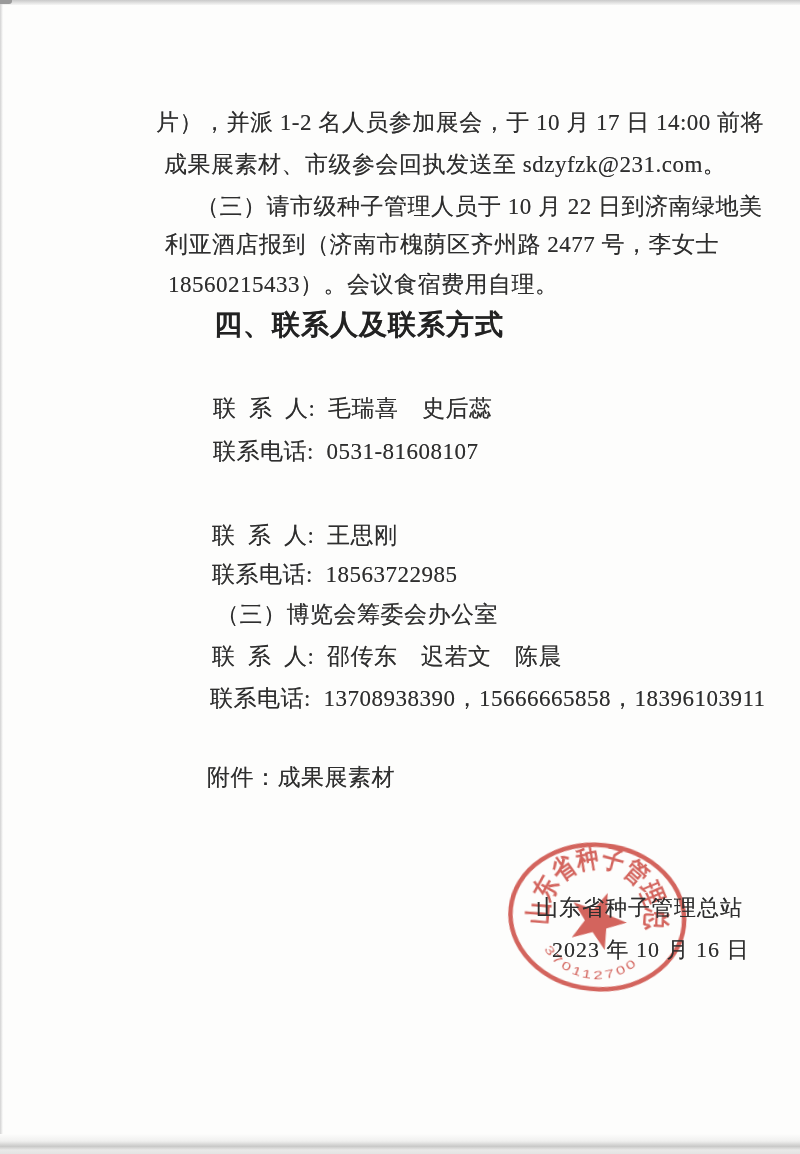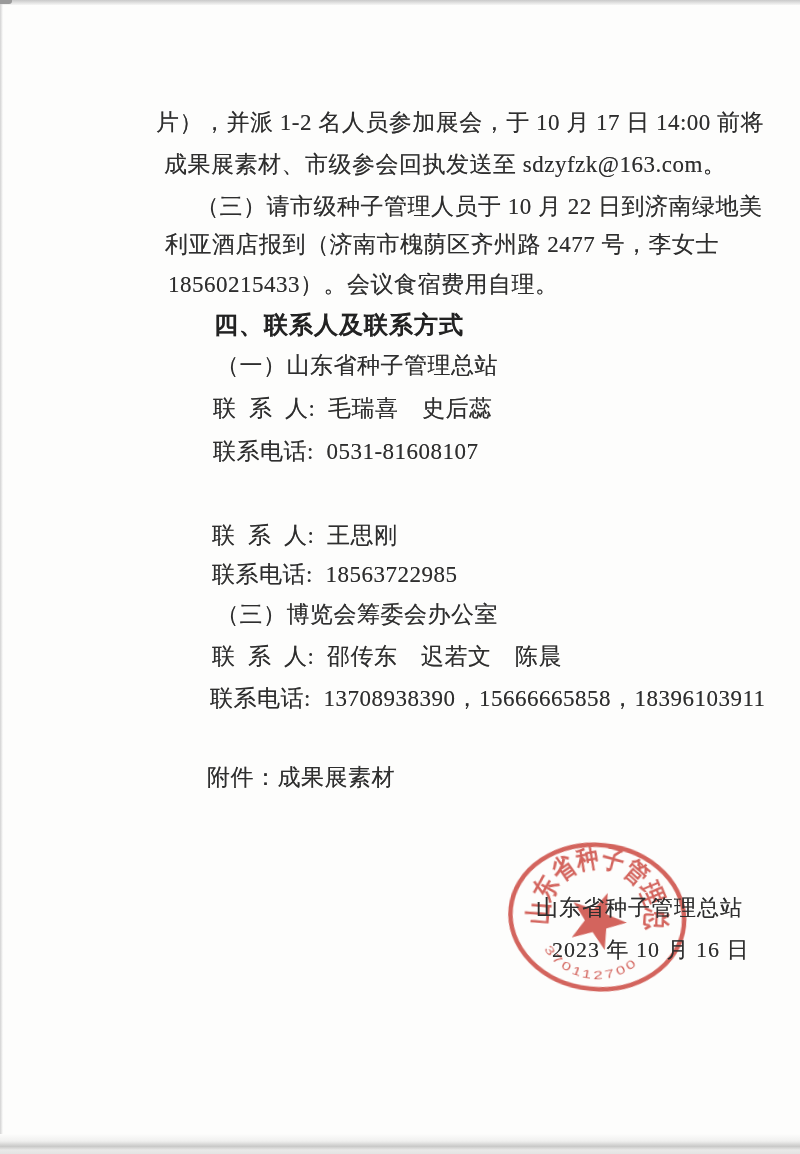--- a/index.html
+++ b/index.html
@@ -18,21 +18,21 @@
   .edge-bottom{position:absolute;left:0;bottom:0;width:800px;height:20px;
     background:linear-gradient(#fdfdfc 0%,#f0f0ef 35%,#c9c9c8 62%,#e9e9e8 80%,#e3e3e2 100%);}
   
   .line{
     position:absolute;font-size:23px;line-height:30px;white-space:pre;
     letter-spacing:0.5px;color:#2e2e2e;
     text-shadow:0 0 0.5px rgba(46,46,46,0.55);
   }
   .heading{
     font-family:"Liberation Sans","DejaVu Sans",sans-serif;
-    font-weight:700;font-size:24px;letter-spacing:1px;color:#222;
+    font-weight:700;font-size:28px;letter-spacing:1px;color:#222;
   }
   .sig{font-size:22px;letter-spacing:1px;}
   
   .seal{
     position:absolute;left:501px;top:836px;width:192px;height:168px;
     opacity:0.85;filter:blur(0.35px);transform:rotate(6deg);
     z-index:1;
   }
   .line,.sig{z-index:2;margin-left:44px;}
 </style>
@@ -52,28 +52,27 @@
       <textPath href="#sealArcTop" startOffset="0" textLength="200" lengthAdjust="spacingAndGlyphs">山东省种子管理总站</textPath>
     </text>
     <polygon points="103.8,56 105.3,77.4 126,83.4 106.1,91.5 106.8,113 92.9,96.6 72.7,103.9 84,85.6 70.8,68.7 91.7,73.8" fill="#cc4a42"></polygon>
     <path id="sealArcBottom" d="M 46.5,118.3 A 62,62 0 0 0 145.5,118.3" fill="none"></path>
     <text font-size="11.5" letter-spacing="2" font-family="Liberation Sans, DejaVu Sans, sans-serif" fill="#cc4a42">
       <textPath href="#sealArcBottom" startOffset="0" textLength="158" lengthAdjust="spacingAndGlyphs">3701127002492</textPath>
     </text>
   </svg>
 
   <div class="line" style="left:112px;top:108px">片），并派 1-2 名人员参加展会，于 10 月 17 日 14:00 前将</div>
-  <div class="line" style="left:120px;top:150px">成果展素材、市级参会回执发送至 sdzyfzk@163.com。</div>
+  <div class="line" style="left:120px;top:150px">成果展素材、市级参会回执发送至 sdzyfzk@231.com。</div>
   <div class="line" style="left:152px;top:192px">（三）请市级种子管理人员于 10 月 22 日到济南绿地美</div>
   <div class="line" style="left:121px;top:230px">利亚酒店报到（济南市槐荫区齐州路 2477 号，李女士</div>
   <div class="line" style="left:124px;top:270px">18560215433）。会议食宿费用自理。</div>
 
   <div class="line heading" style="left:170px;top:310px">四、联系人及联系方式</div>
 
-  <div class="line" style="left:172px;top:351px">（一）山东省种子管理总站</div>
   <div class="line" style="left:169px;top:394px">联  系  人:  毛瑞喜　史后蕊</div>
   <div class="line" style="left:169px;top:437px">联系电话:  0531-81608107</div>
 
   <div class="line" style="left:168px;top:521px">联  系  人:  王思刚</div>
   <div class="line" style="left:168px;top:560px">联系电话:  18563722985</div>
 
   <div class="line" style="left:168px;top:642px">联  系  人:  邵传东　迟若文　陈晨</div>
   <div class="line" style="left:172px;top:600px">（三）博览会筹委会办公室</div>
   <div class="line" style="left:166px;top:684px">联系电话:  13708938390，15666665858，18396103911</div>
 

